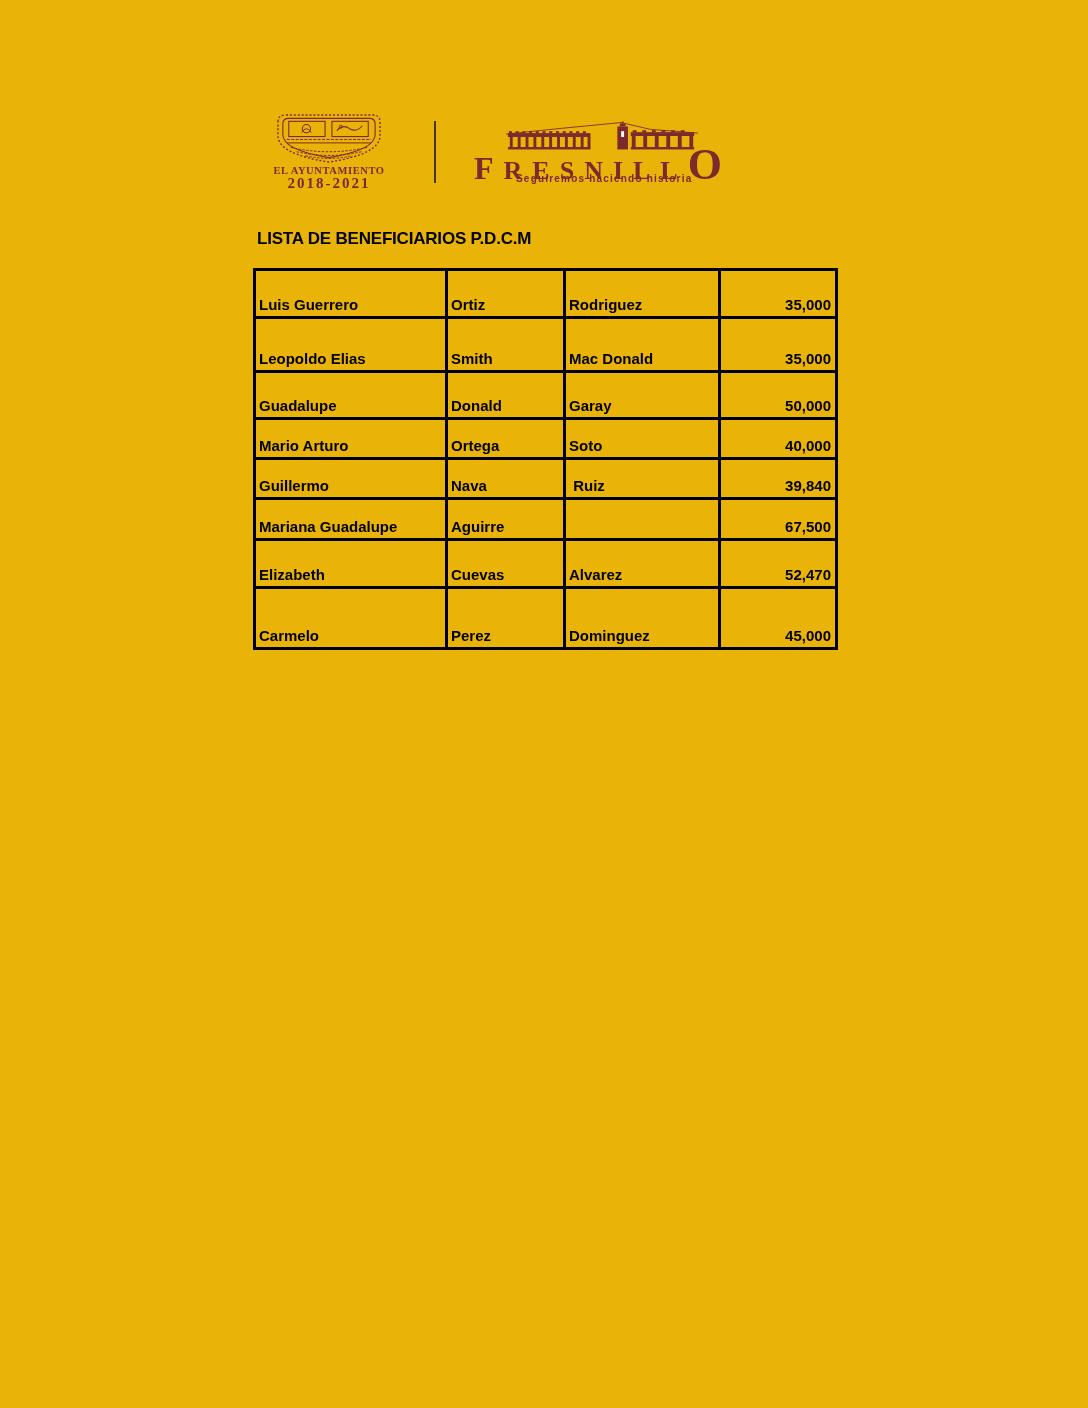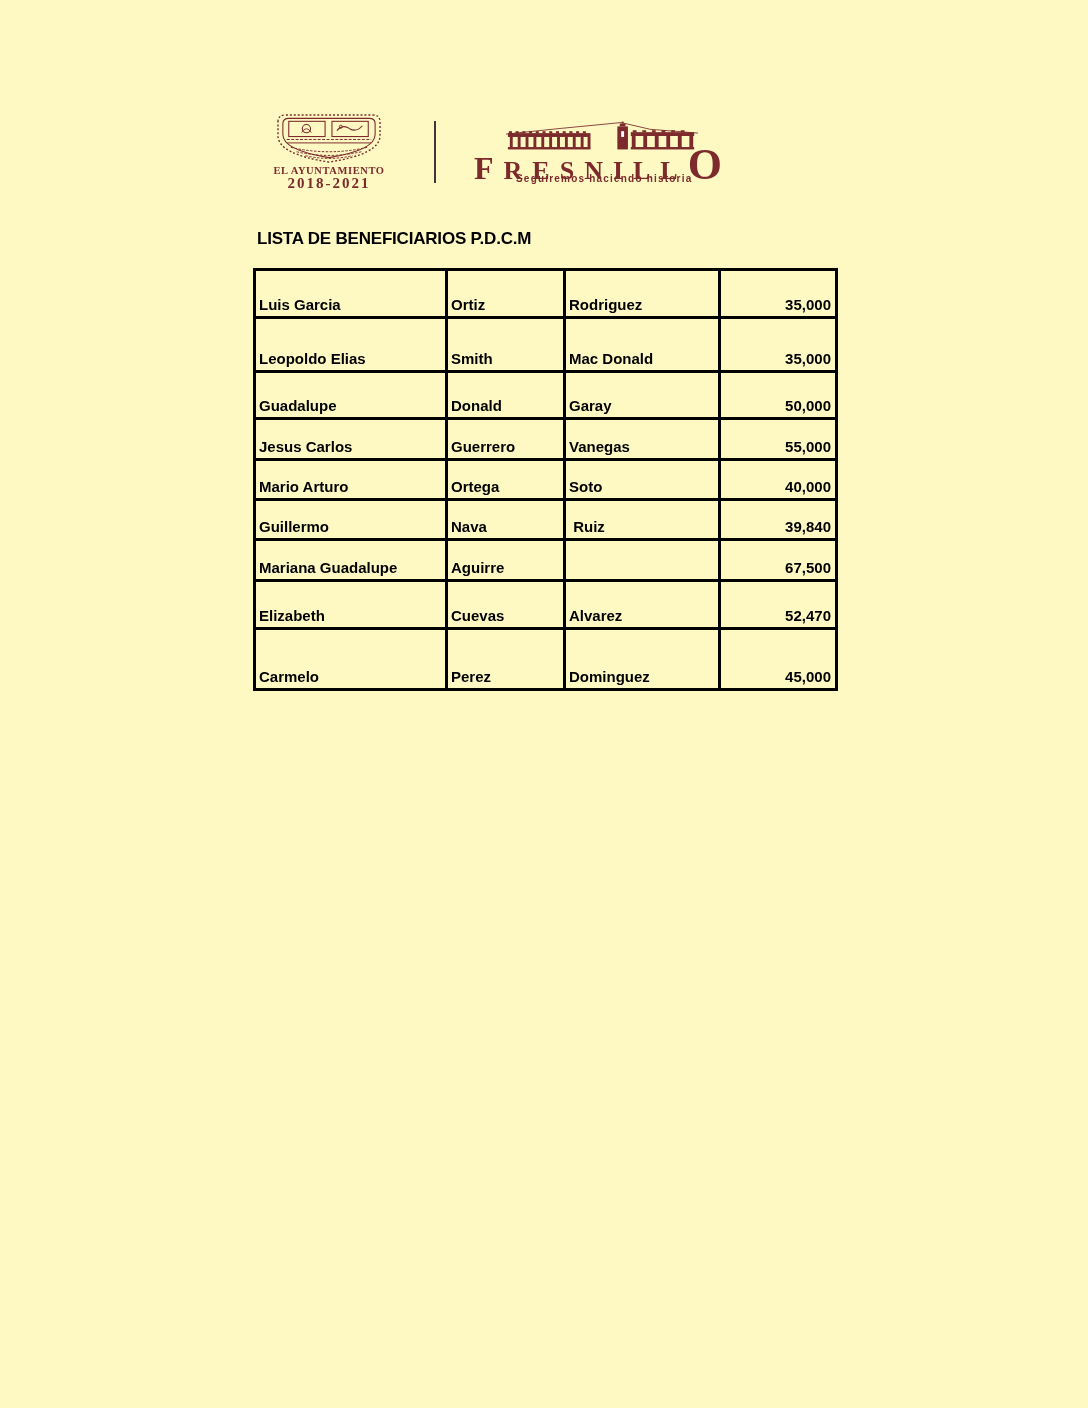--- a/index.html
+++ b/index.html
@@ -4,21 +4,21 @@
 <style>
   html, body {
     margin: 0;
     padding: 0;
     background: #ffffff;
   }
   #page {
     position: relative;
     width: 1088px;
     height: 1408px;
-    background: #fef9c3;
+    background: #eab308;
     font-family: "Liberation Sans", sans-serif;
     overflow: hidden;
   }
 
   
   #crest {
     position: absolute;
     left: 262px;
     top: 110px;
     width: 134px;
@@ -219,43 +219,37 @@
 
   <table id="benef-table">
     <colgroup>
       <col style="width:192px">
         <col style="width:118px">
         <col style="width:155px">
         <col style="width:117px">
     </colgroup>
     <tbody>
         <tr style="height: 48px;">
-          <td>Luis Garcia</td>
+          <td>Luis Guerrero</td>
           <td>Ortiz</td>
           <td>Rodriguez</td>
           <td class="amount">35,000</td>
         </tr>
         <tr style="height: 54px;">
           <td>Leopoldo Elias</td>
           <td>Smith</td>
           <td>Mac Donald</td>
           <td class="amount">35,000</td>
         </tr>
         <tr style="height: 47px;">
           <td>Guadalupe</td>
           <td>Donald</td>
           <td>Garay</td>
           <td class="amount">50,000</td>
         </tr>
-        <tr style="height: 41px;">
-          <td>Jesus Carlos</td>
-          <td>Guerrero</td>
-          <td>Vanegas</td>
-          <td class="amount">55,000</td>
-        </tr>
         <tr style="height: 40px;">
           <td>Mario Arturo</td>
           <td>Ortega</td>
           <td>Soto</td>
           <td class="amount">40,000</td>
         </tr>
         <tr style="height: 40px;">
           <td>Guillermo</td>
           <td>Nava</td>
           <td>&nbsp;Ruiz</td>

